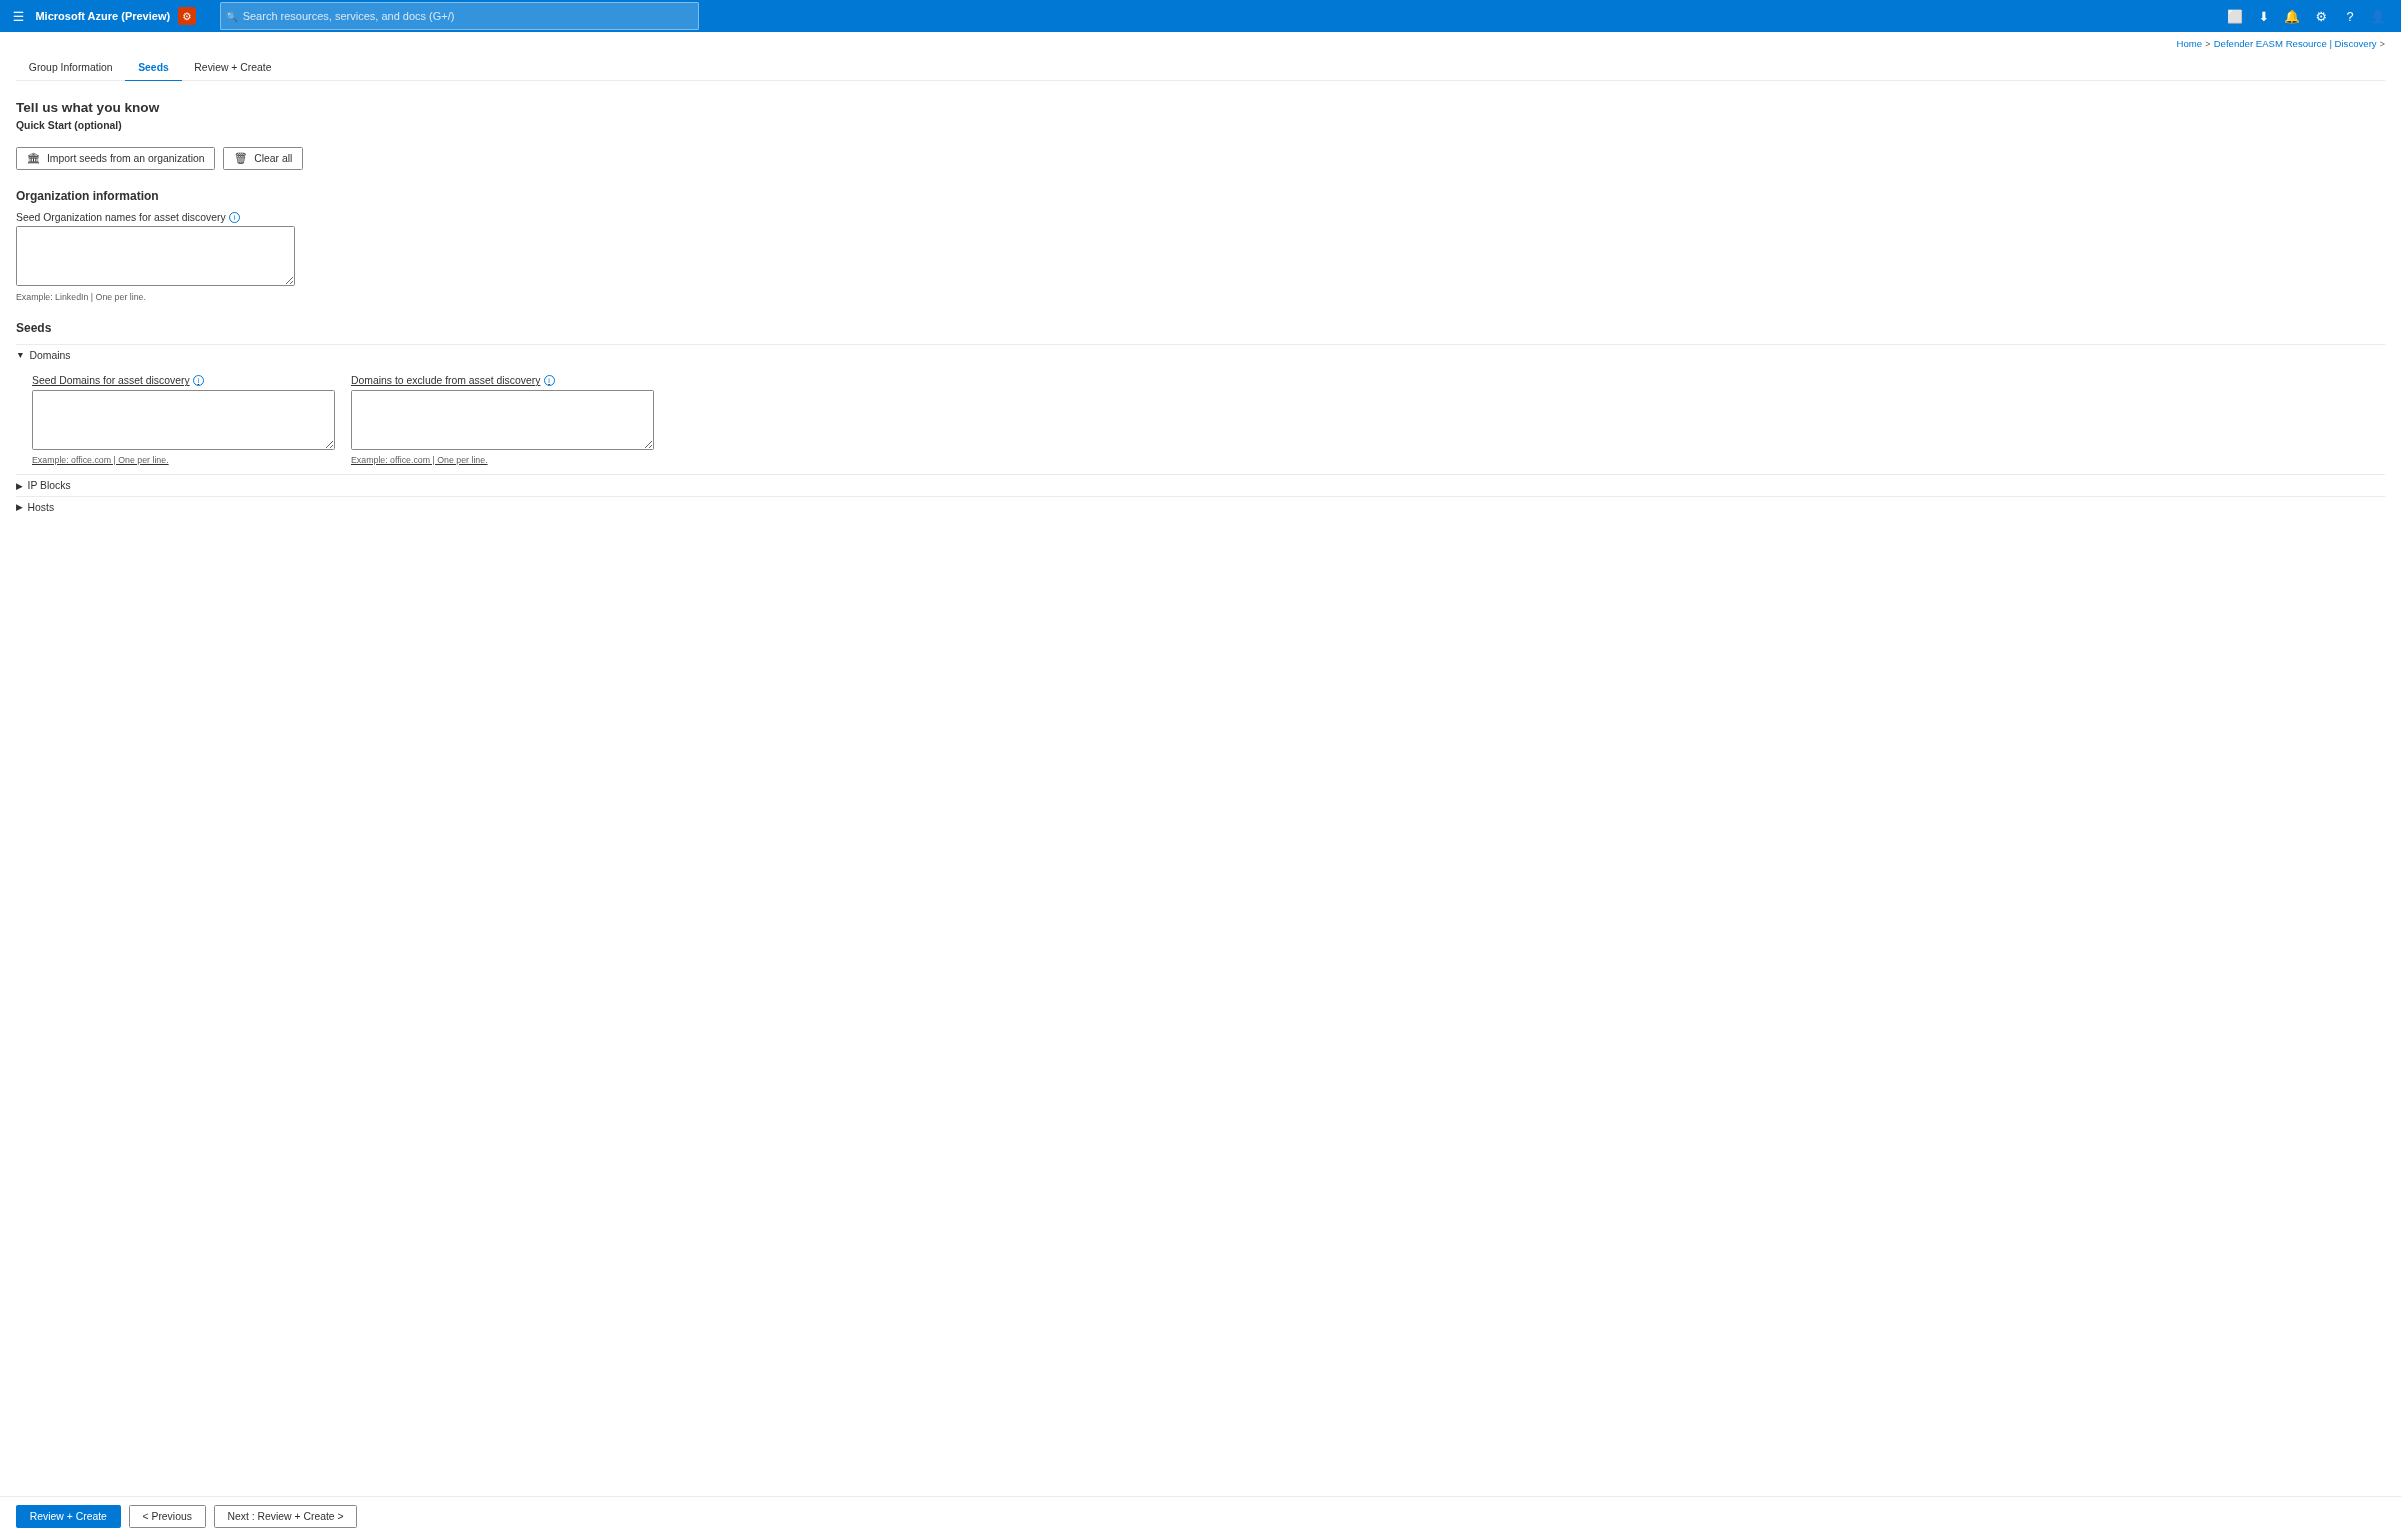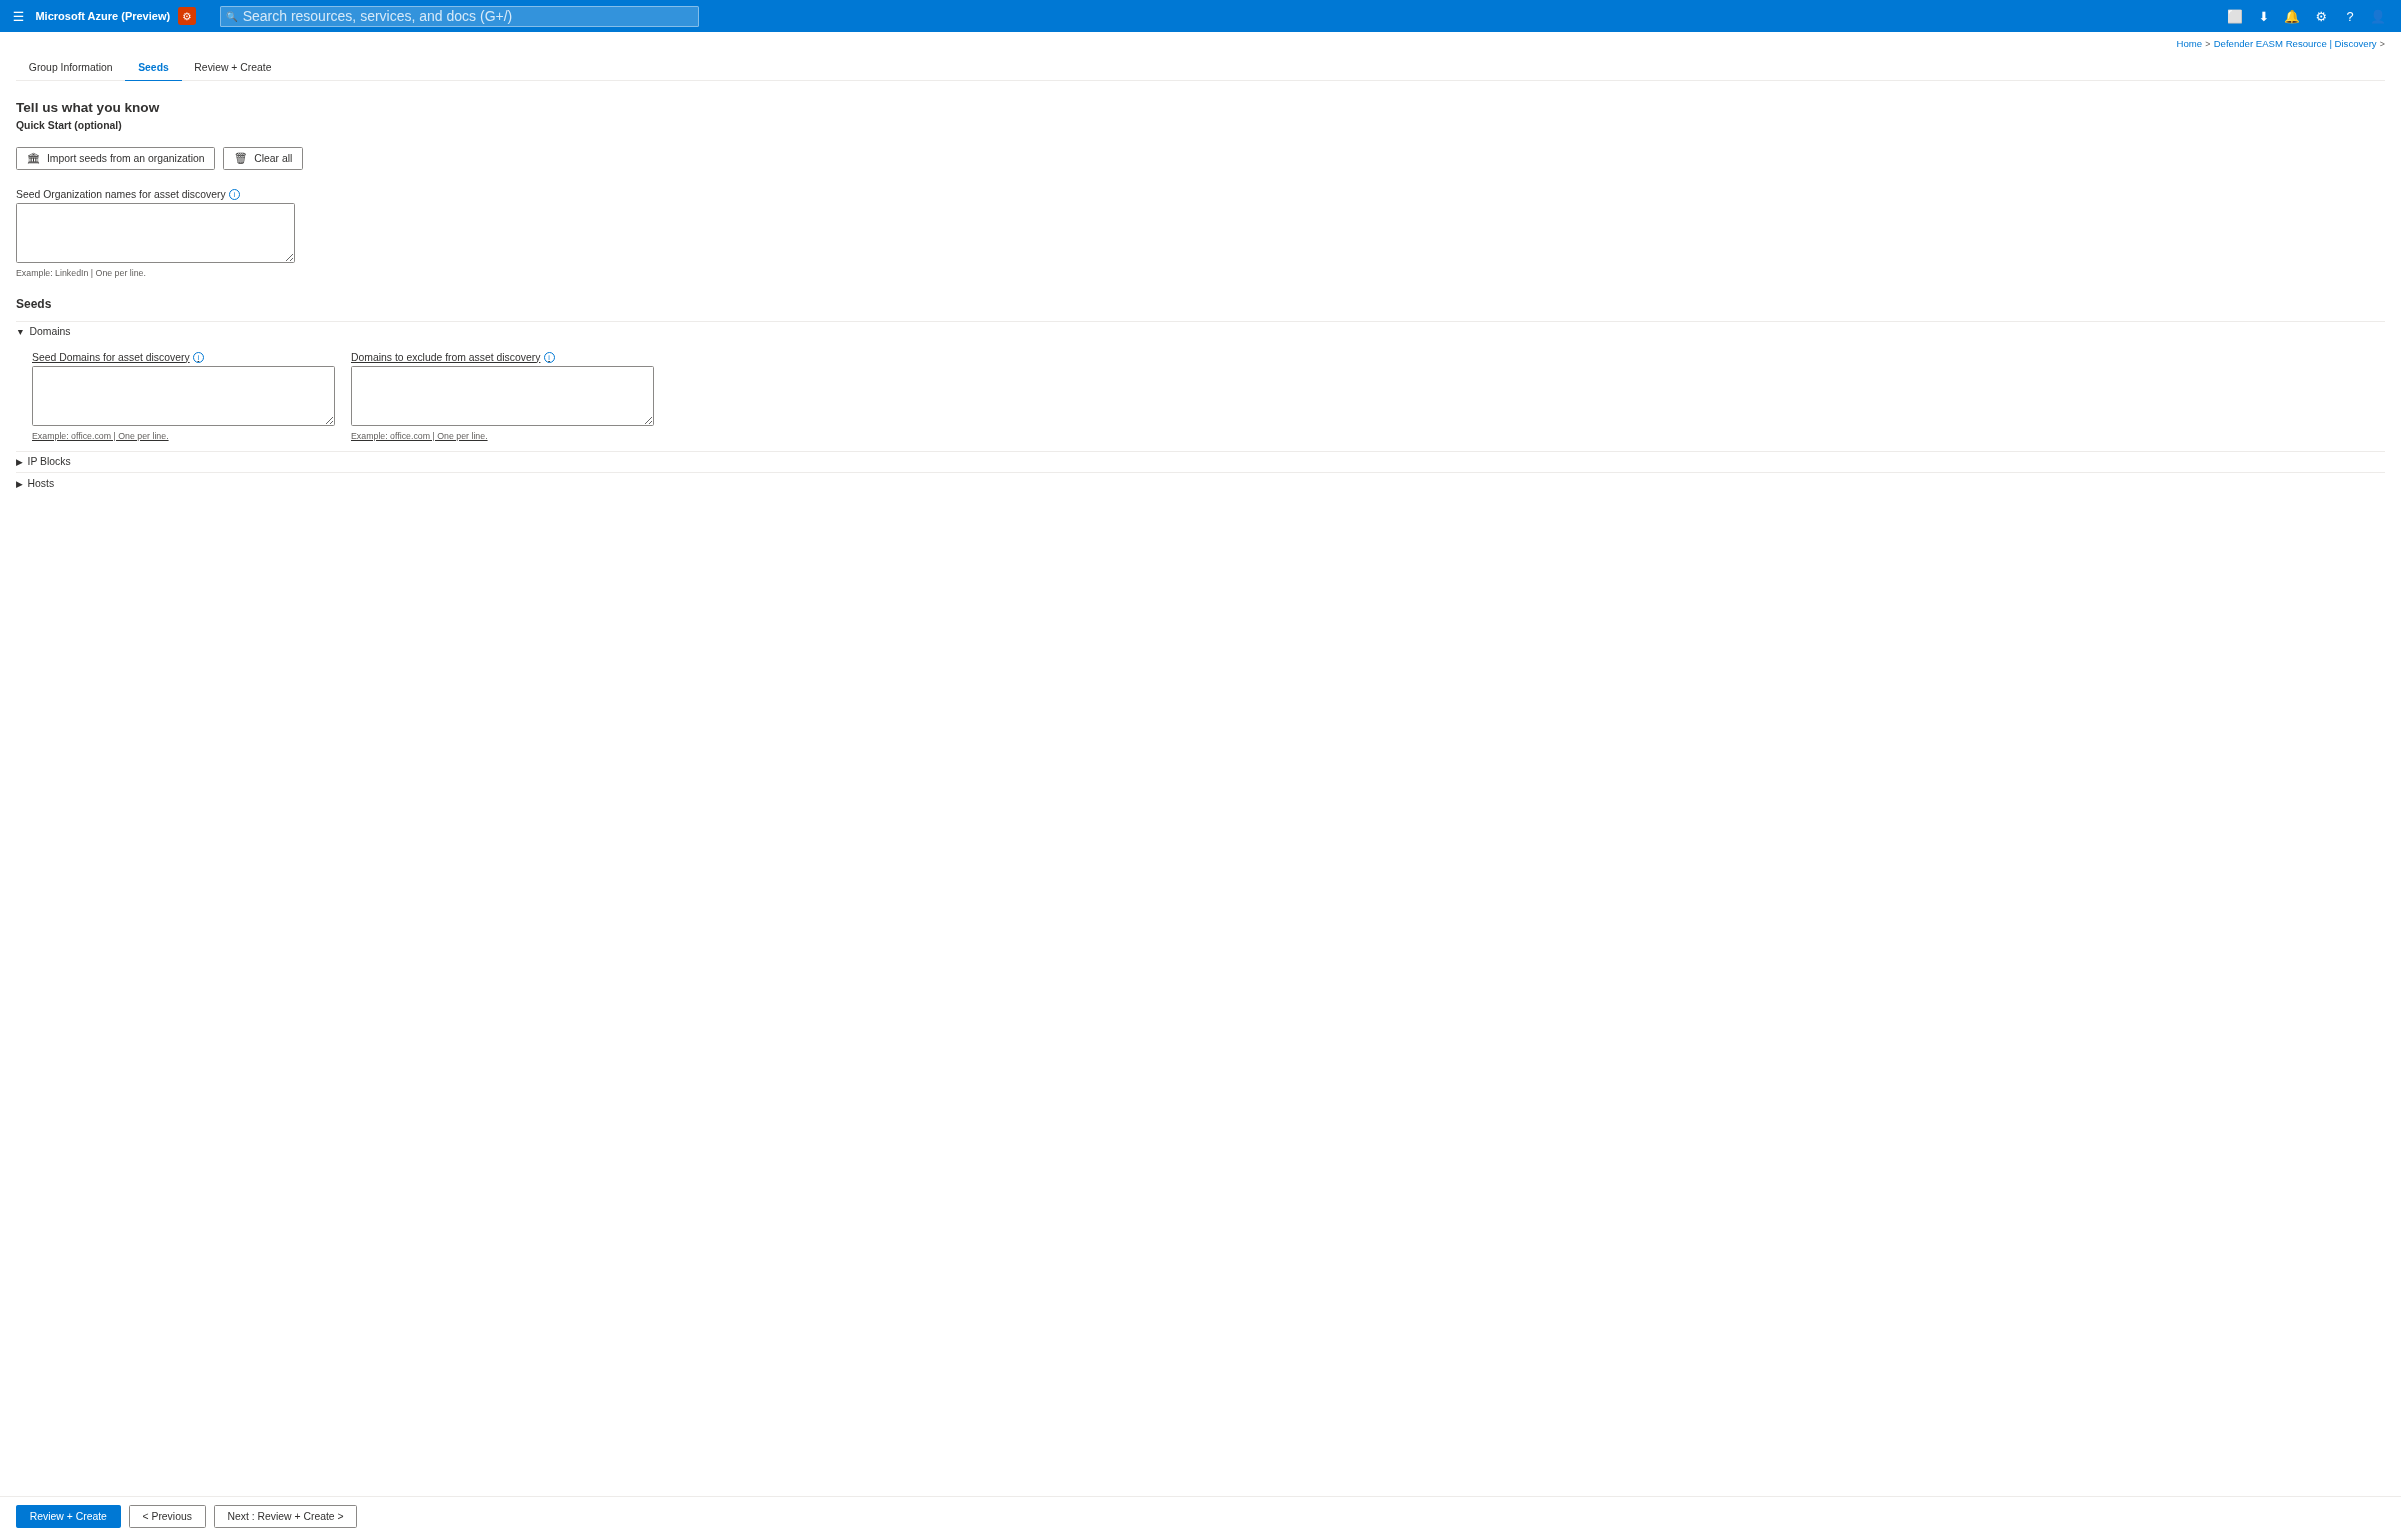--- a/index.html
+++ b/index.html
@@ -36,27 +36,27 @@
       font-size: 10.4px;
     }
     .nav-search {
       flex: 1;
       max-width: 479px;
       margin: 0 16px;
       position: relative;
     }
     .nav-search input {
       width: 100%;
-      height: 21px;
+      height: 28px;
       background: rgba(255,255,255,0.2);
       border: 0.8px solid rgba(255,255,255,0.4);
       border-radius: 1.6px;
       color: #fff;
       padding: 0 6.4px 0 22px;
-      font-size: 14px;
+      font-size: 11px;
       outline: none;
     }
     .nav-search input::placeholder { color: rgba(255,255,255,0.8); }
     .nav-search-icon {
       position: absolute;
       left: 6.4px;
       top: 50%;
       transform: translateY(-50%);
       font-size: 9.6px;
       color: rgba(255,255,255,0.8);
@@ -326,20 +326,21 @@
       <span class="btn-icon">🏛</span>
       <span>Import seeds from an organization</span>
     </button>
     <button class="btn-outline">
       <span class="btn-icon">🗑</span>
       <span>Clear all</span>
     </button>
   </div>
 
   <div class="org-info-section">
+    <div class="subsection-title">Organization information</div>
     <div class="field-label">
       <span>Seed Organization names for asset discovery</span>
       <i class="info-icon">i</i>
     </div>
     <textarea style=""></textarea>
     <div class="field-hint">Example: LinkedIn | One per line.</div>
   </div>
 
   <div class="seeds-section">
     <div class="seeds-title">Seeds</div>

